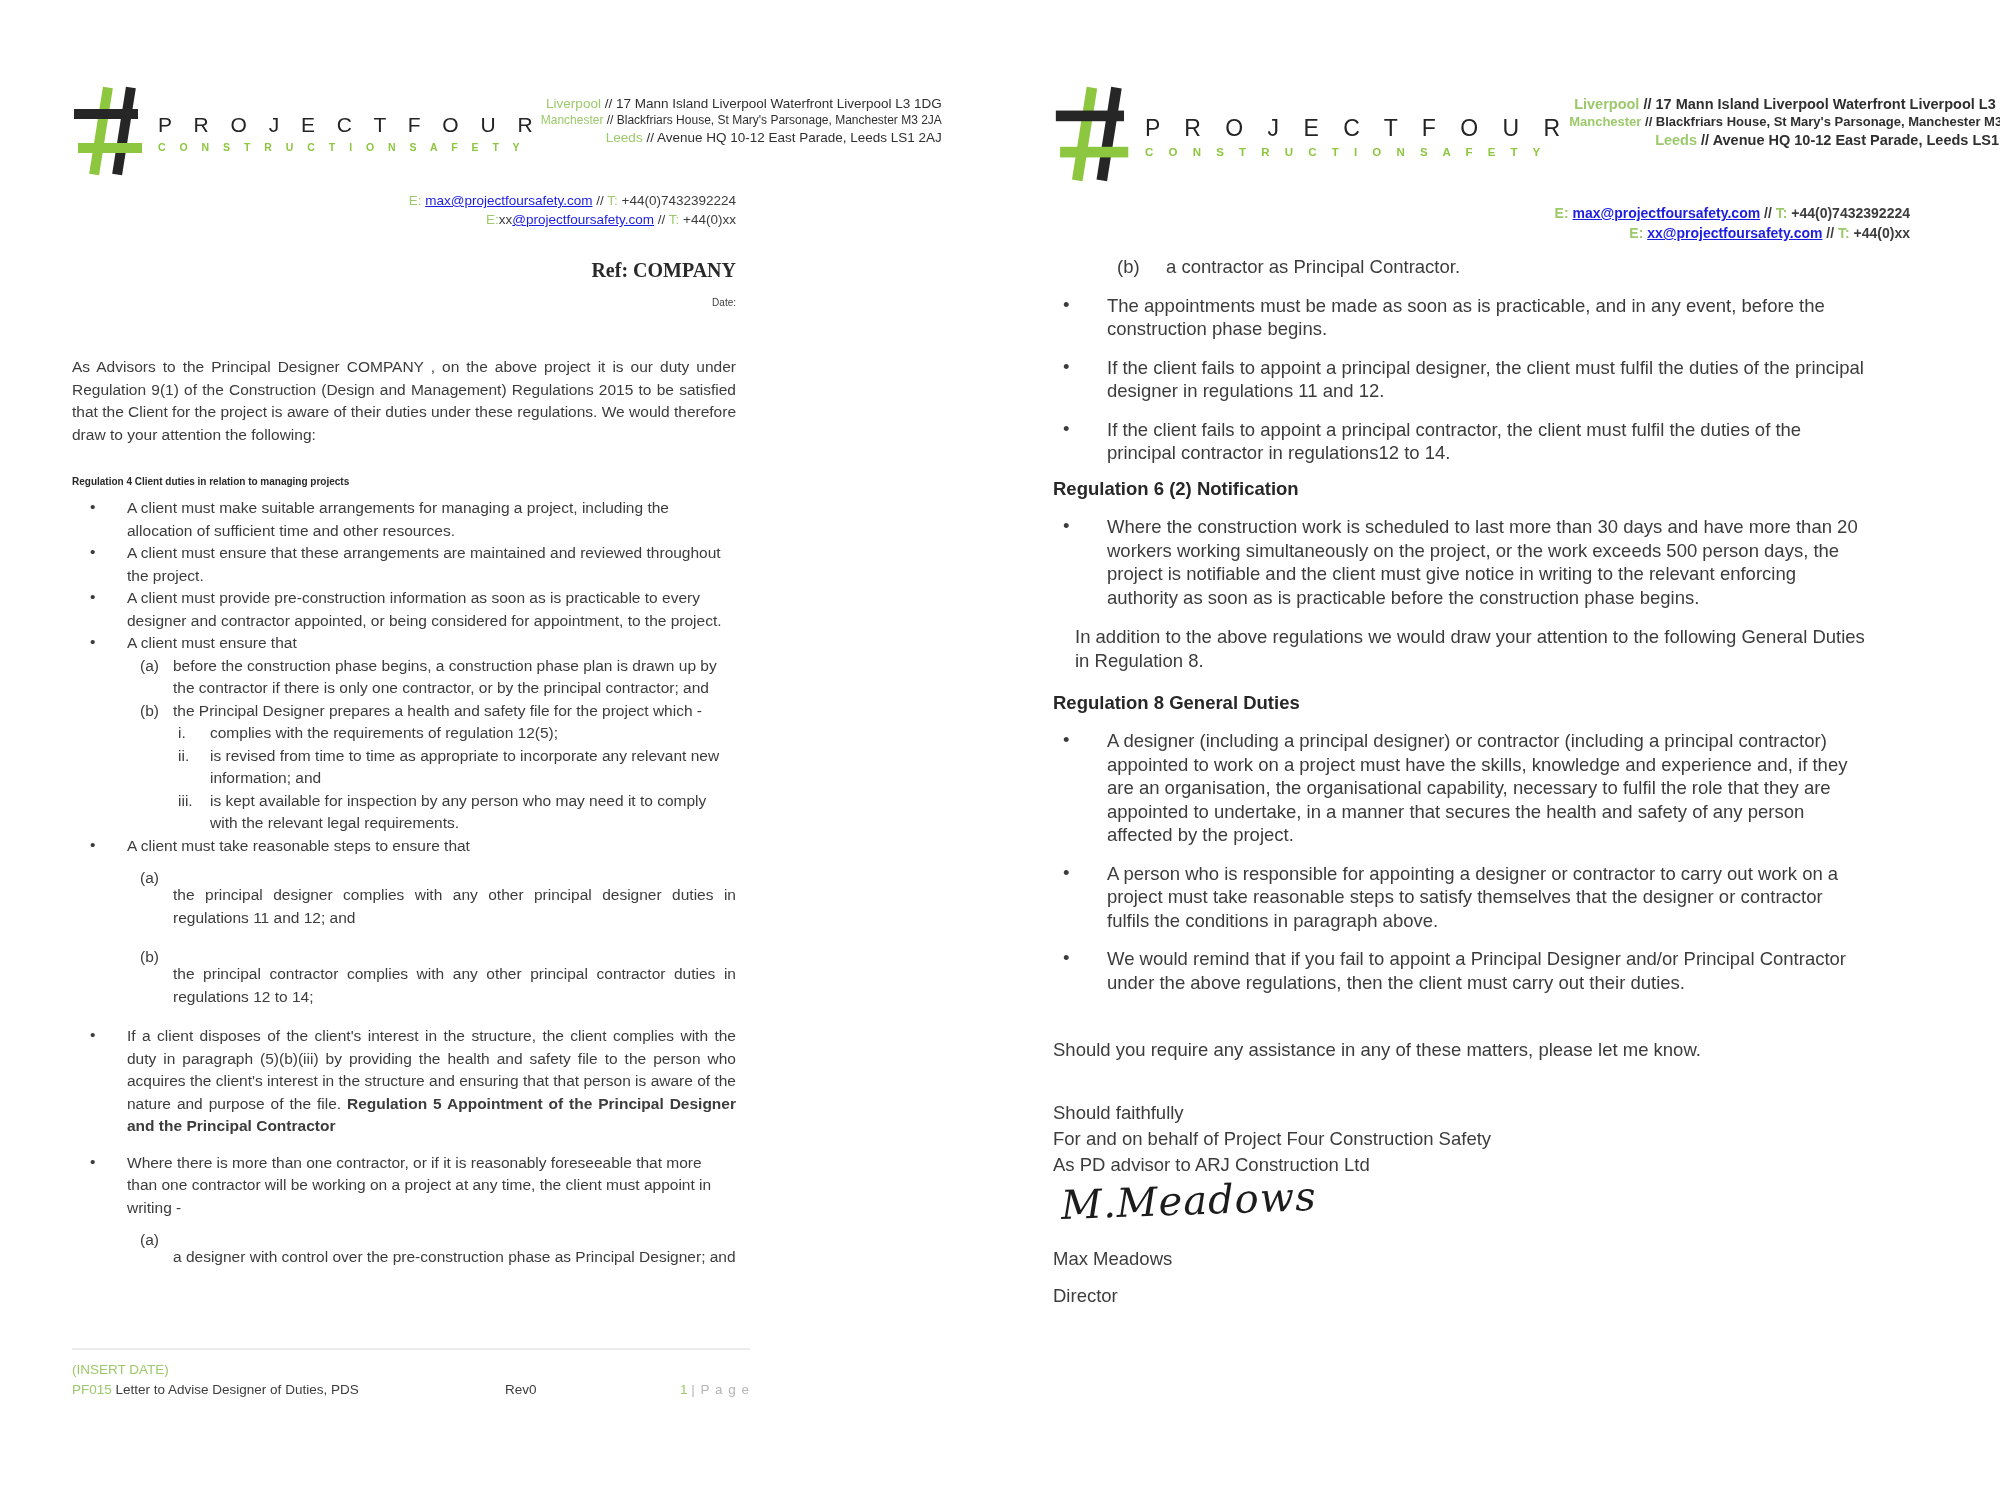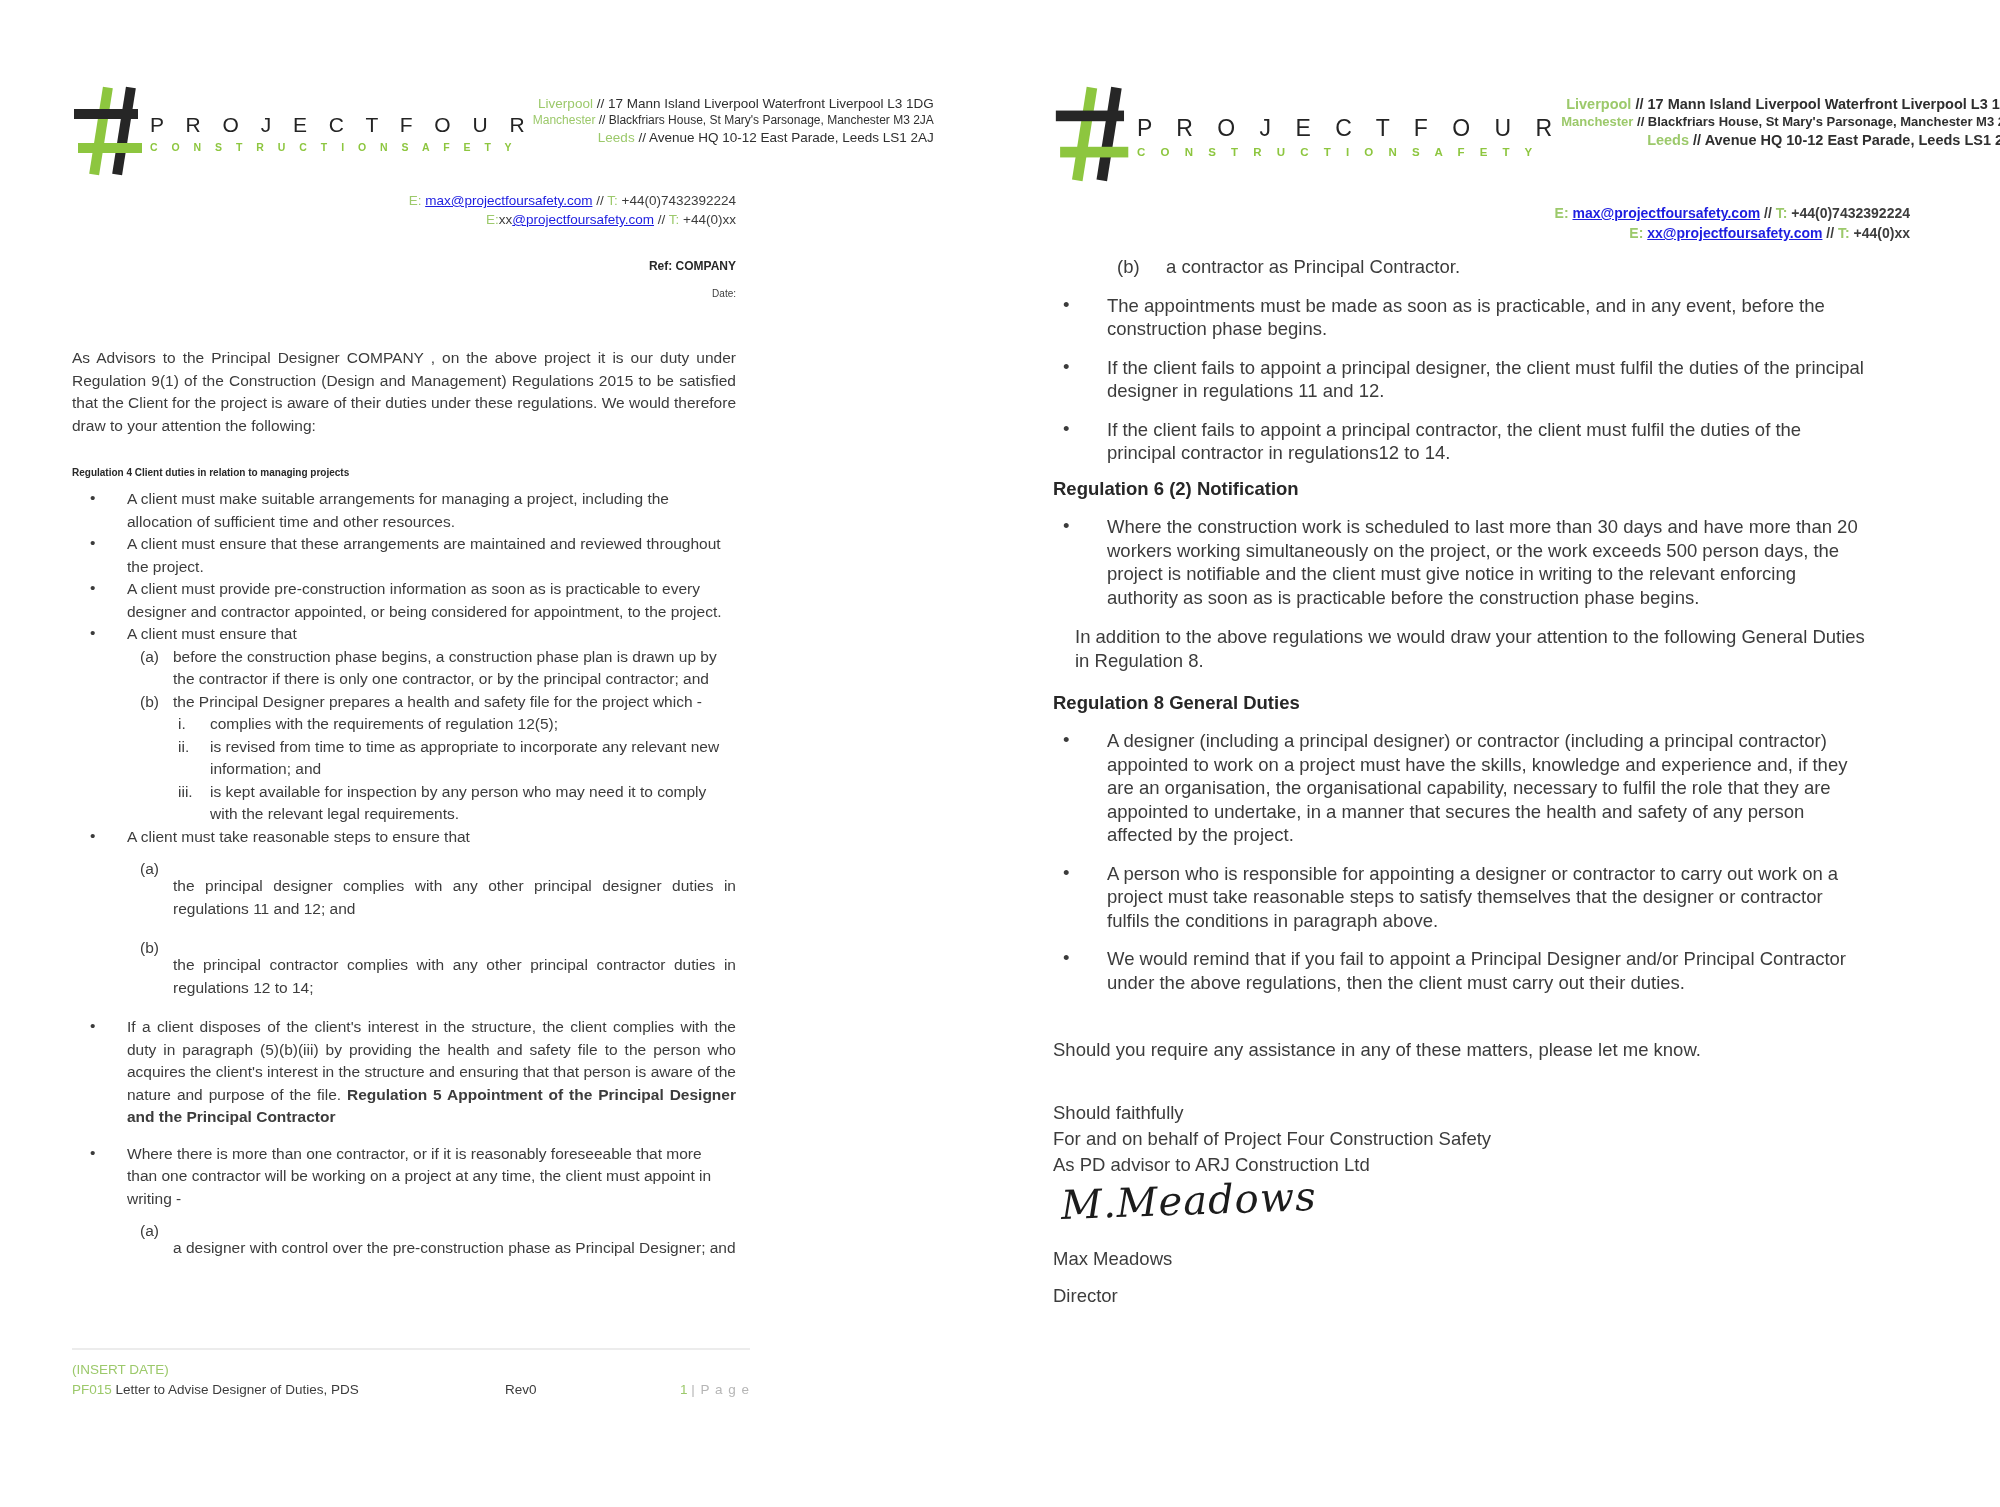--- a/index.html
+++ b/index.html
@@ -7,38 +7,38 @@
     width:2000px;height:1507px;background:#ffffff;position:relative;
     font-family:"Liberation Sans",sans-serif;color:#3c3c3c;overflow:hidden;
     -webkit-font-smoothing:antialiased;
   }
   .page{position:absolute;top:85px;}
   #p1{left:72px;width:664px;}
   #p2{left:1053px;width:857px;}
 
   
   .hdr{display:flex;justify-content:space-between;align-items:flex-start;}
-  .logo-wrap{display:flex;align-items:center;gap:8px;flex:0 0 auto;justify-content:space-between;}
+  .logo-wrap{display:flex;align-items:center;gap:16px;flex:0 0 auto;justify-content:space-between;}
   .wordmark{display:flex;flex-direction:column;gap:4px;}
   .brand-top{font-size:21px;letter-spacing:8px;color:#242424;font-weight:500;white-space:nowrap;}
   .brand-sub{font-size:10.5px;letter-spacing:5.5px;color:#8dc63f;font-weight:bold;white-space:nowrap;}
   #p2 .brand-top{font-size:23px;letter-spacing:9px;}
   #p2 .brand-sub{font-size:11.5px;letter-spacing:6px;}
   .addr{text-align:right;font-size:13.5px;line-height:17px;color:#2f2f2f;padding-top:10px;white-space:nowrap;}
   .addr .city{color:#9cc96b;}
   .addr .mid{font-size:12px;}
   #p2 .addr{font-size:14.5px;line-height:18px;font-weight:bold;}
   #p2 .addr .mid{font-size:13px;}
   .contact{text-align:right;font-size:13.5px;line-height:19px;margin-top:10px;white-space:nowrap;}
   #p2 .contact{font-size:14px;line-height:20px;margin-top:16px;font-weight:bold;}
   .g{color:#9cc96b;}
   .link{color:#1d1de0;text-decoration:underline;cursor:pointer;}
 
   
-  .ref{text-align:right;font-weight:bold;font-size:12px;color:#292929;margin-top:30px;}
+  .ref{text-align:right;font-weight:bold;font-size:20px;color:#292929;margin-top:30px;font-family:Liberation Serif, serif;}
   .dateline{text-align:right;font-size:10px;margin-top:15px;}
   .intro{margin-top:48px;font-size:15.5px;line-height:22.5px;text-align:justify;}
   .h1{font-weight:bold;font-size:10px;color:#292929;margin-top:30px;}
   ul.blist{list-style:none;margin:10px 0 0 0;padding:0 0 0 55px;font-size:15.5px;line-height:22.5px;}
   ul.blist>li{position:relative;}
   ul.blist>li::before{content:"\2022";position:absolute;left:-37px;top:-1px;}
   .just{text-align:justify;margin-top:17px;}
   .sub{display:flex;padding-left:13px;}
   .sub .lab{flex:0 0 33px;}
   .sub .txt{flex:1;}

